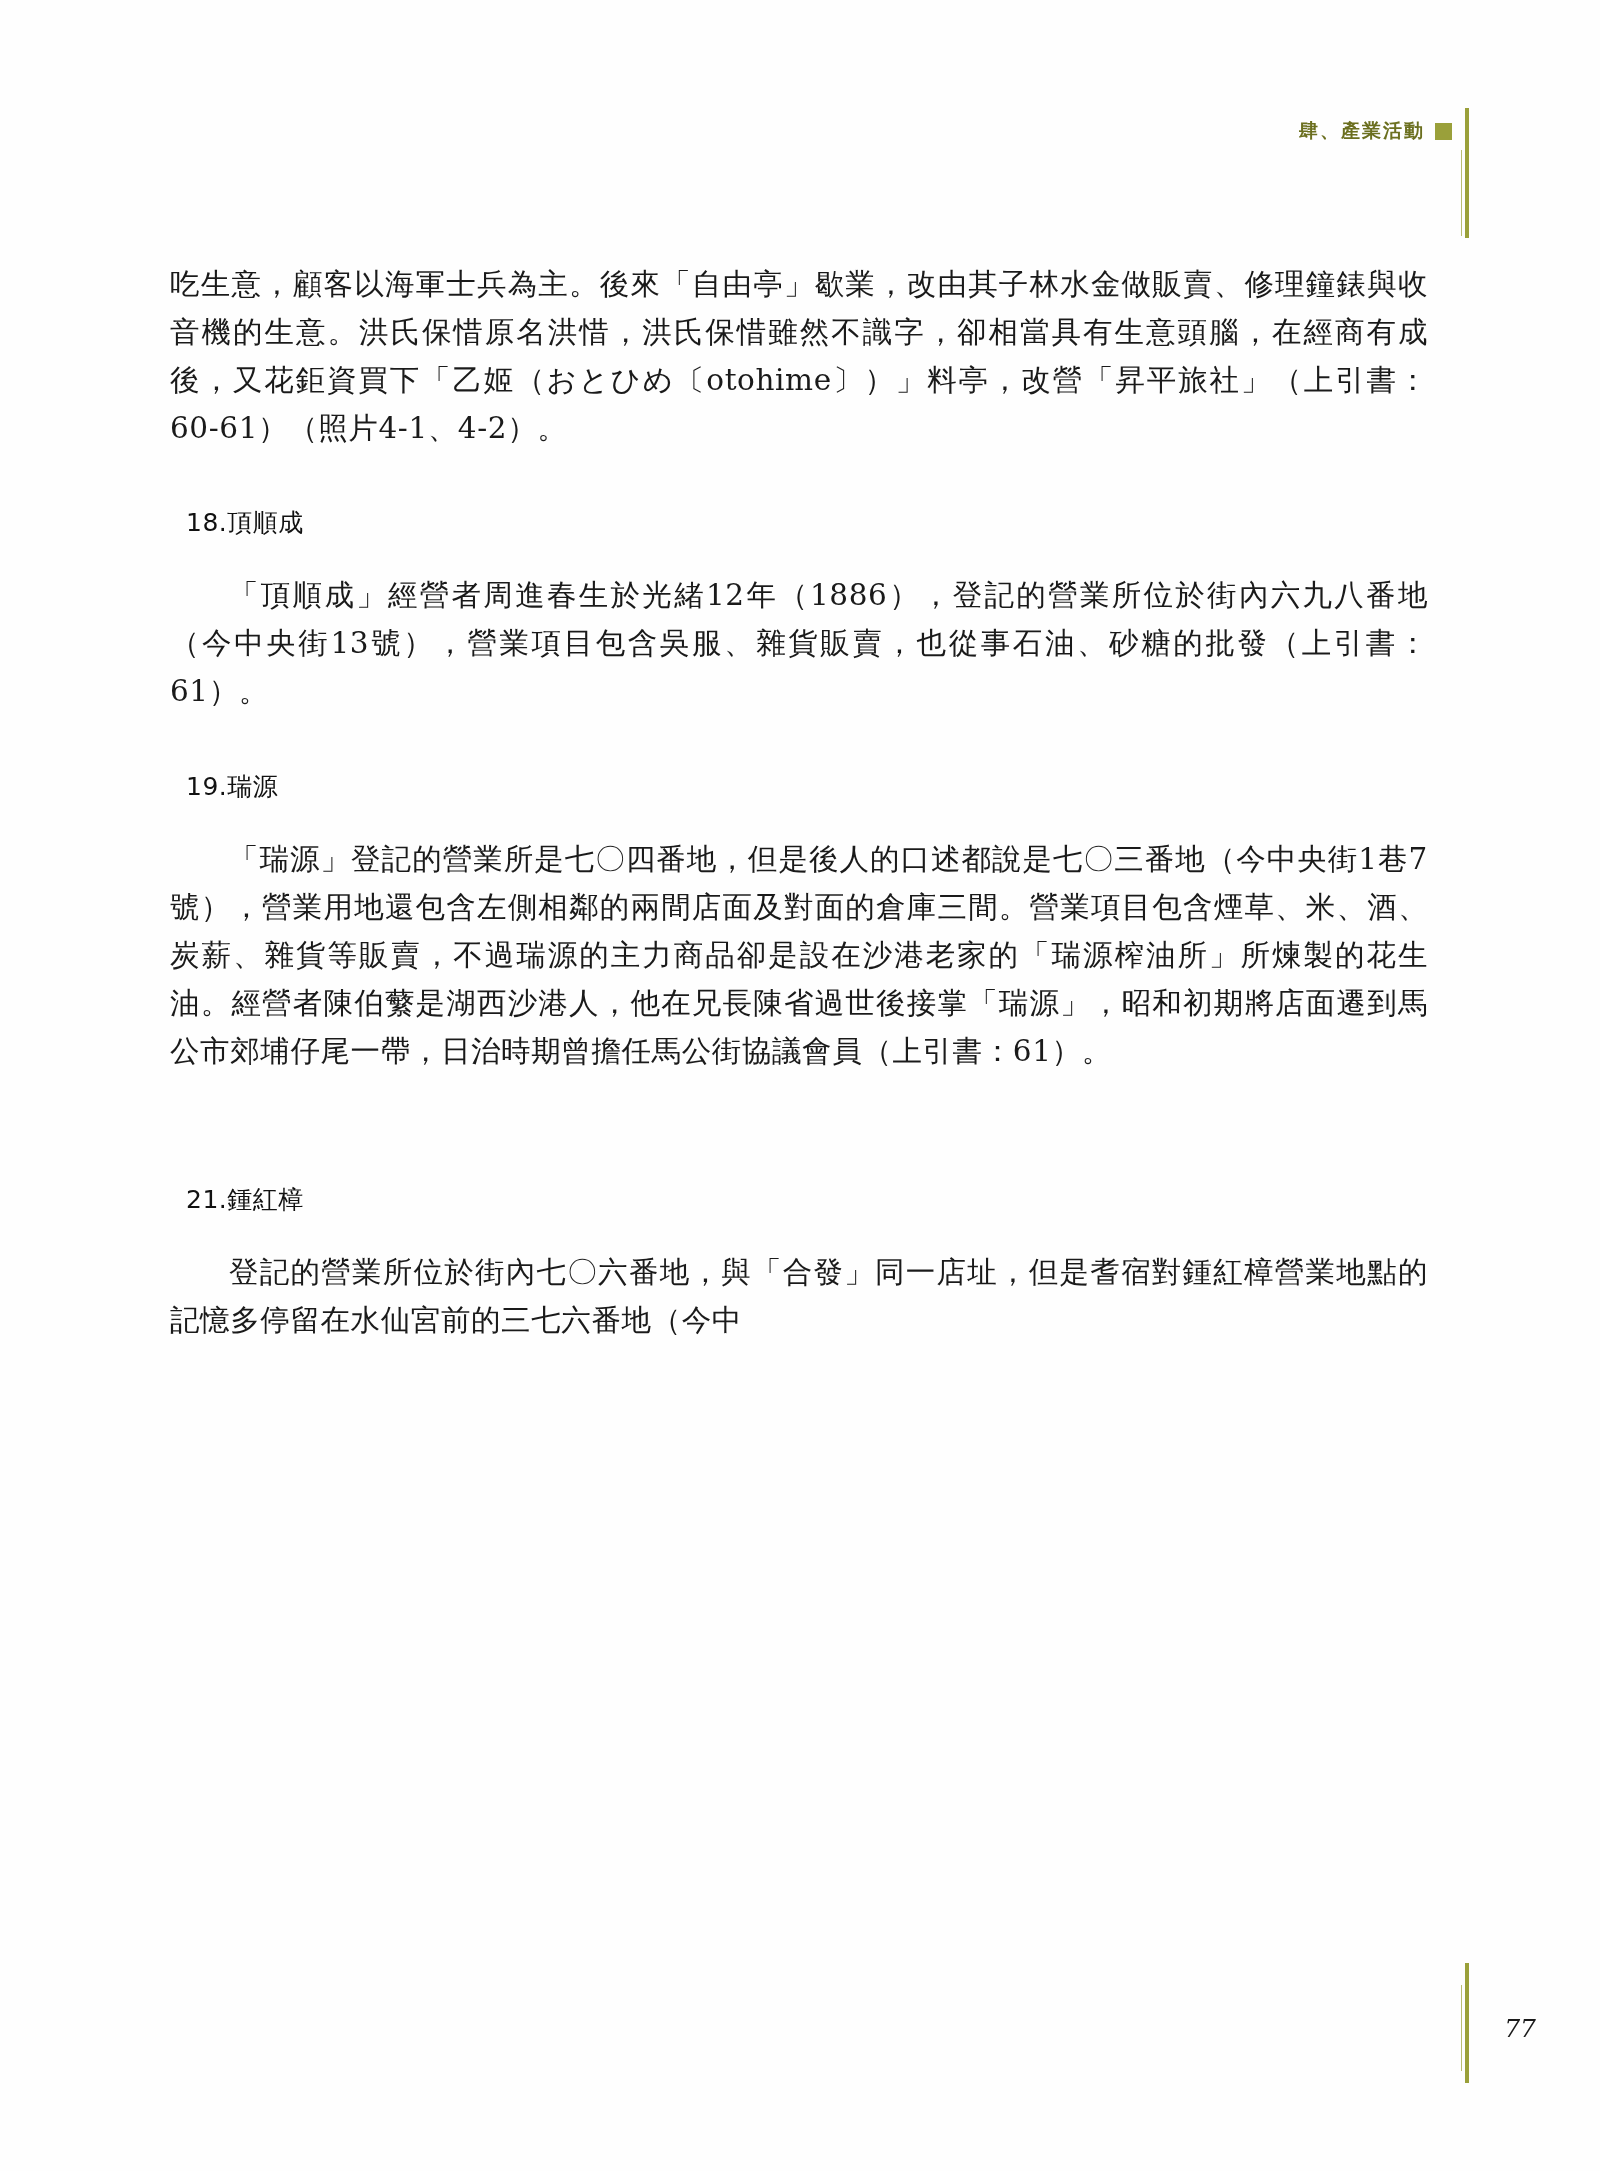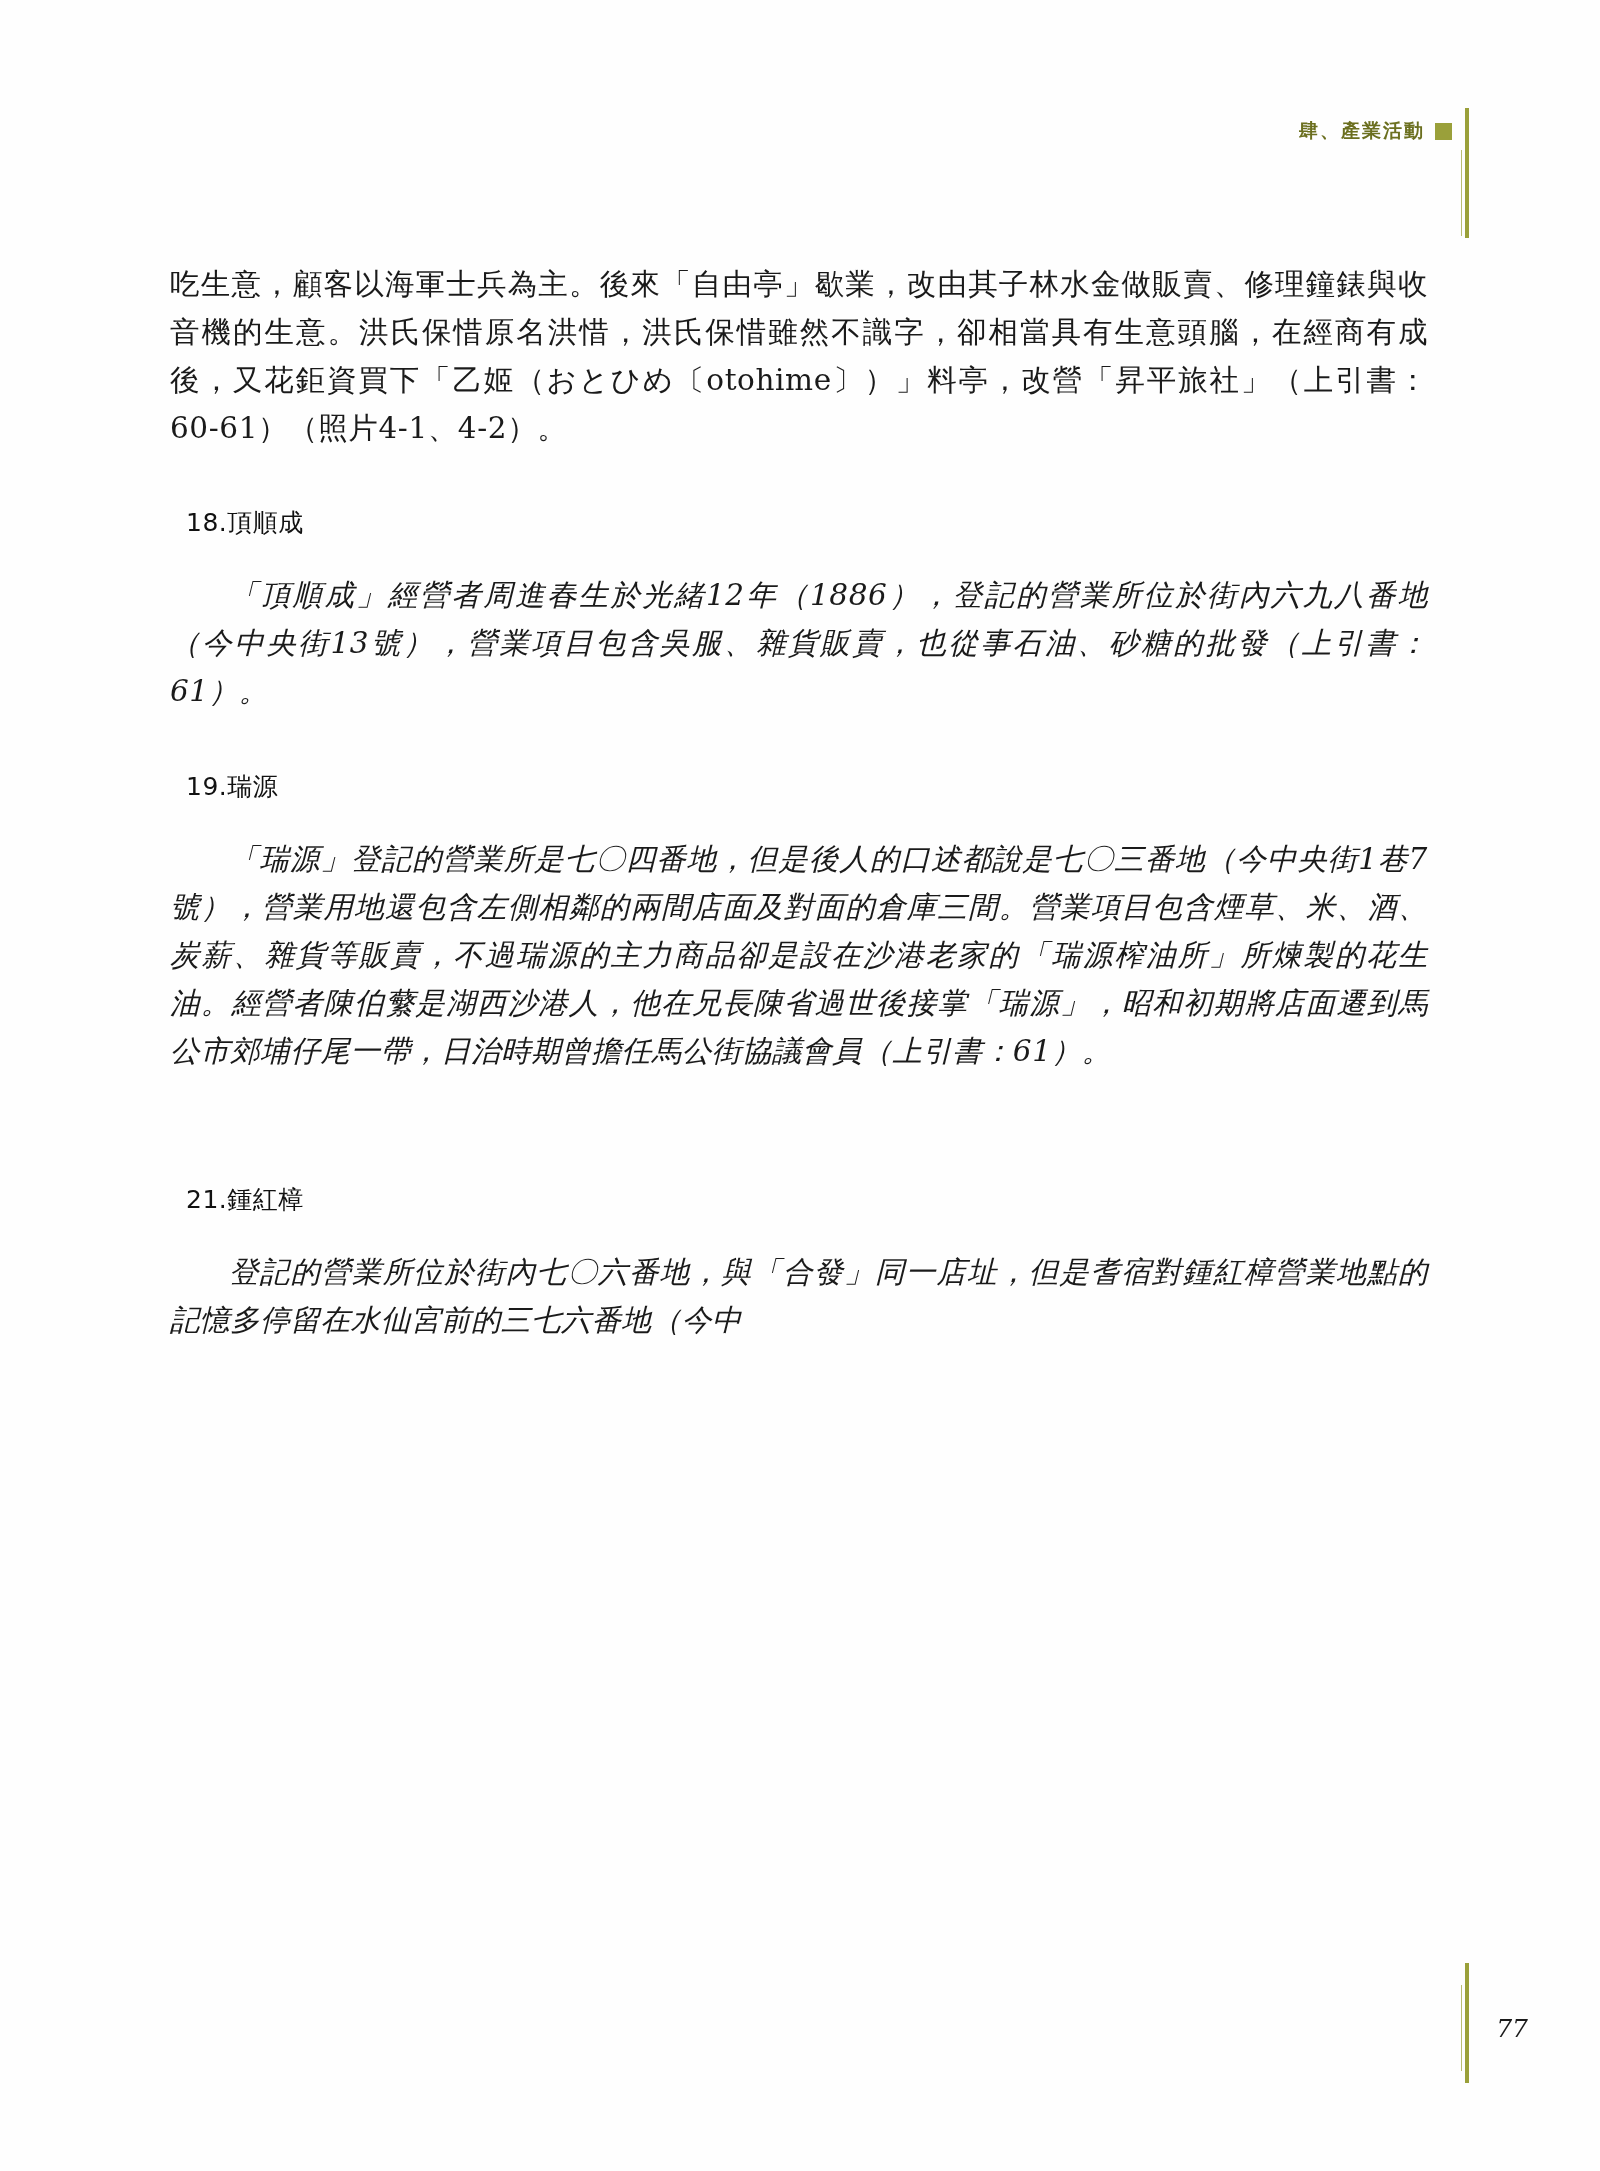--- a/index.html
+++ b/index.html
@@ -78,21 +78,20 @@
     margin: 0 0 0 0;
     font-size: 29.5px;
     line-height: 1.63;
     text-align: justify;
     text-justify: inter-ideograph;
     letter-spacing: 0.6px;
     font-family: "DejaVu Serif", "Liberation Serif", serif;
   }
   p.indent {
     text-indent: 2em;
-    font-style: italic;
   }
   .gap-lg { height: 38px; }
   .gap-sm { height: 16px; }
 
   h3.section {
     margin: 16px;
     font-family: "DejaVu Sans", "Liberation Sans", sans-serif;
     font-size: 25px;
     font-weight: normal;
     letter-spacing: 0.5px;
@@ -111,21 +110,21 @@
   .footer-rule-thin {
     position: absolute;
     right: 138px;
     bottom: 100px;
     width: 1px;
     height: 86px;
     background: #b9bd72;
   }
   .page-number {
     position: absolute;
-    right: 72px;
+    right: 64px;
     bottom: 128px;
     font-family: "DejaVu Serif", "Liberation Serif", serif;
     font-size: 25px;
     font-style: italic;
     color: #1a1a1a;
     margin-left: 20px;
   }
 </style>
 </head>
 <body>

